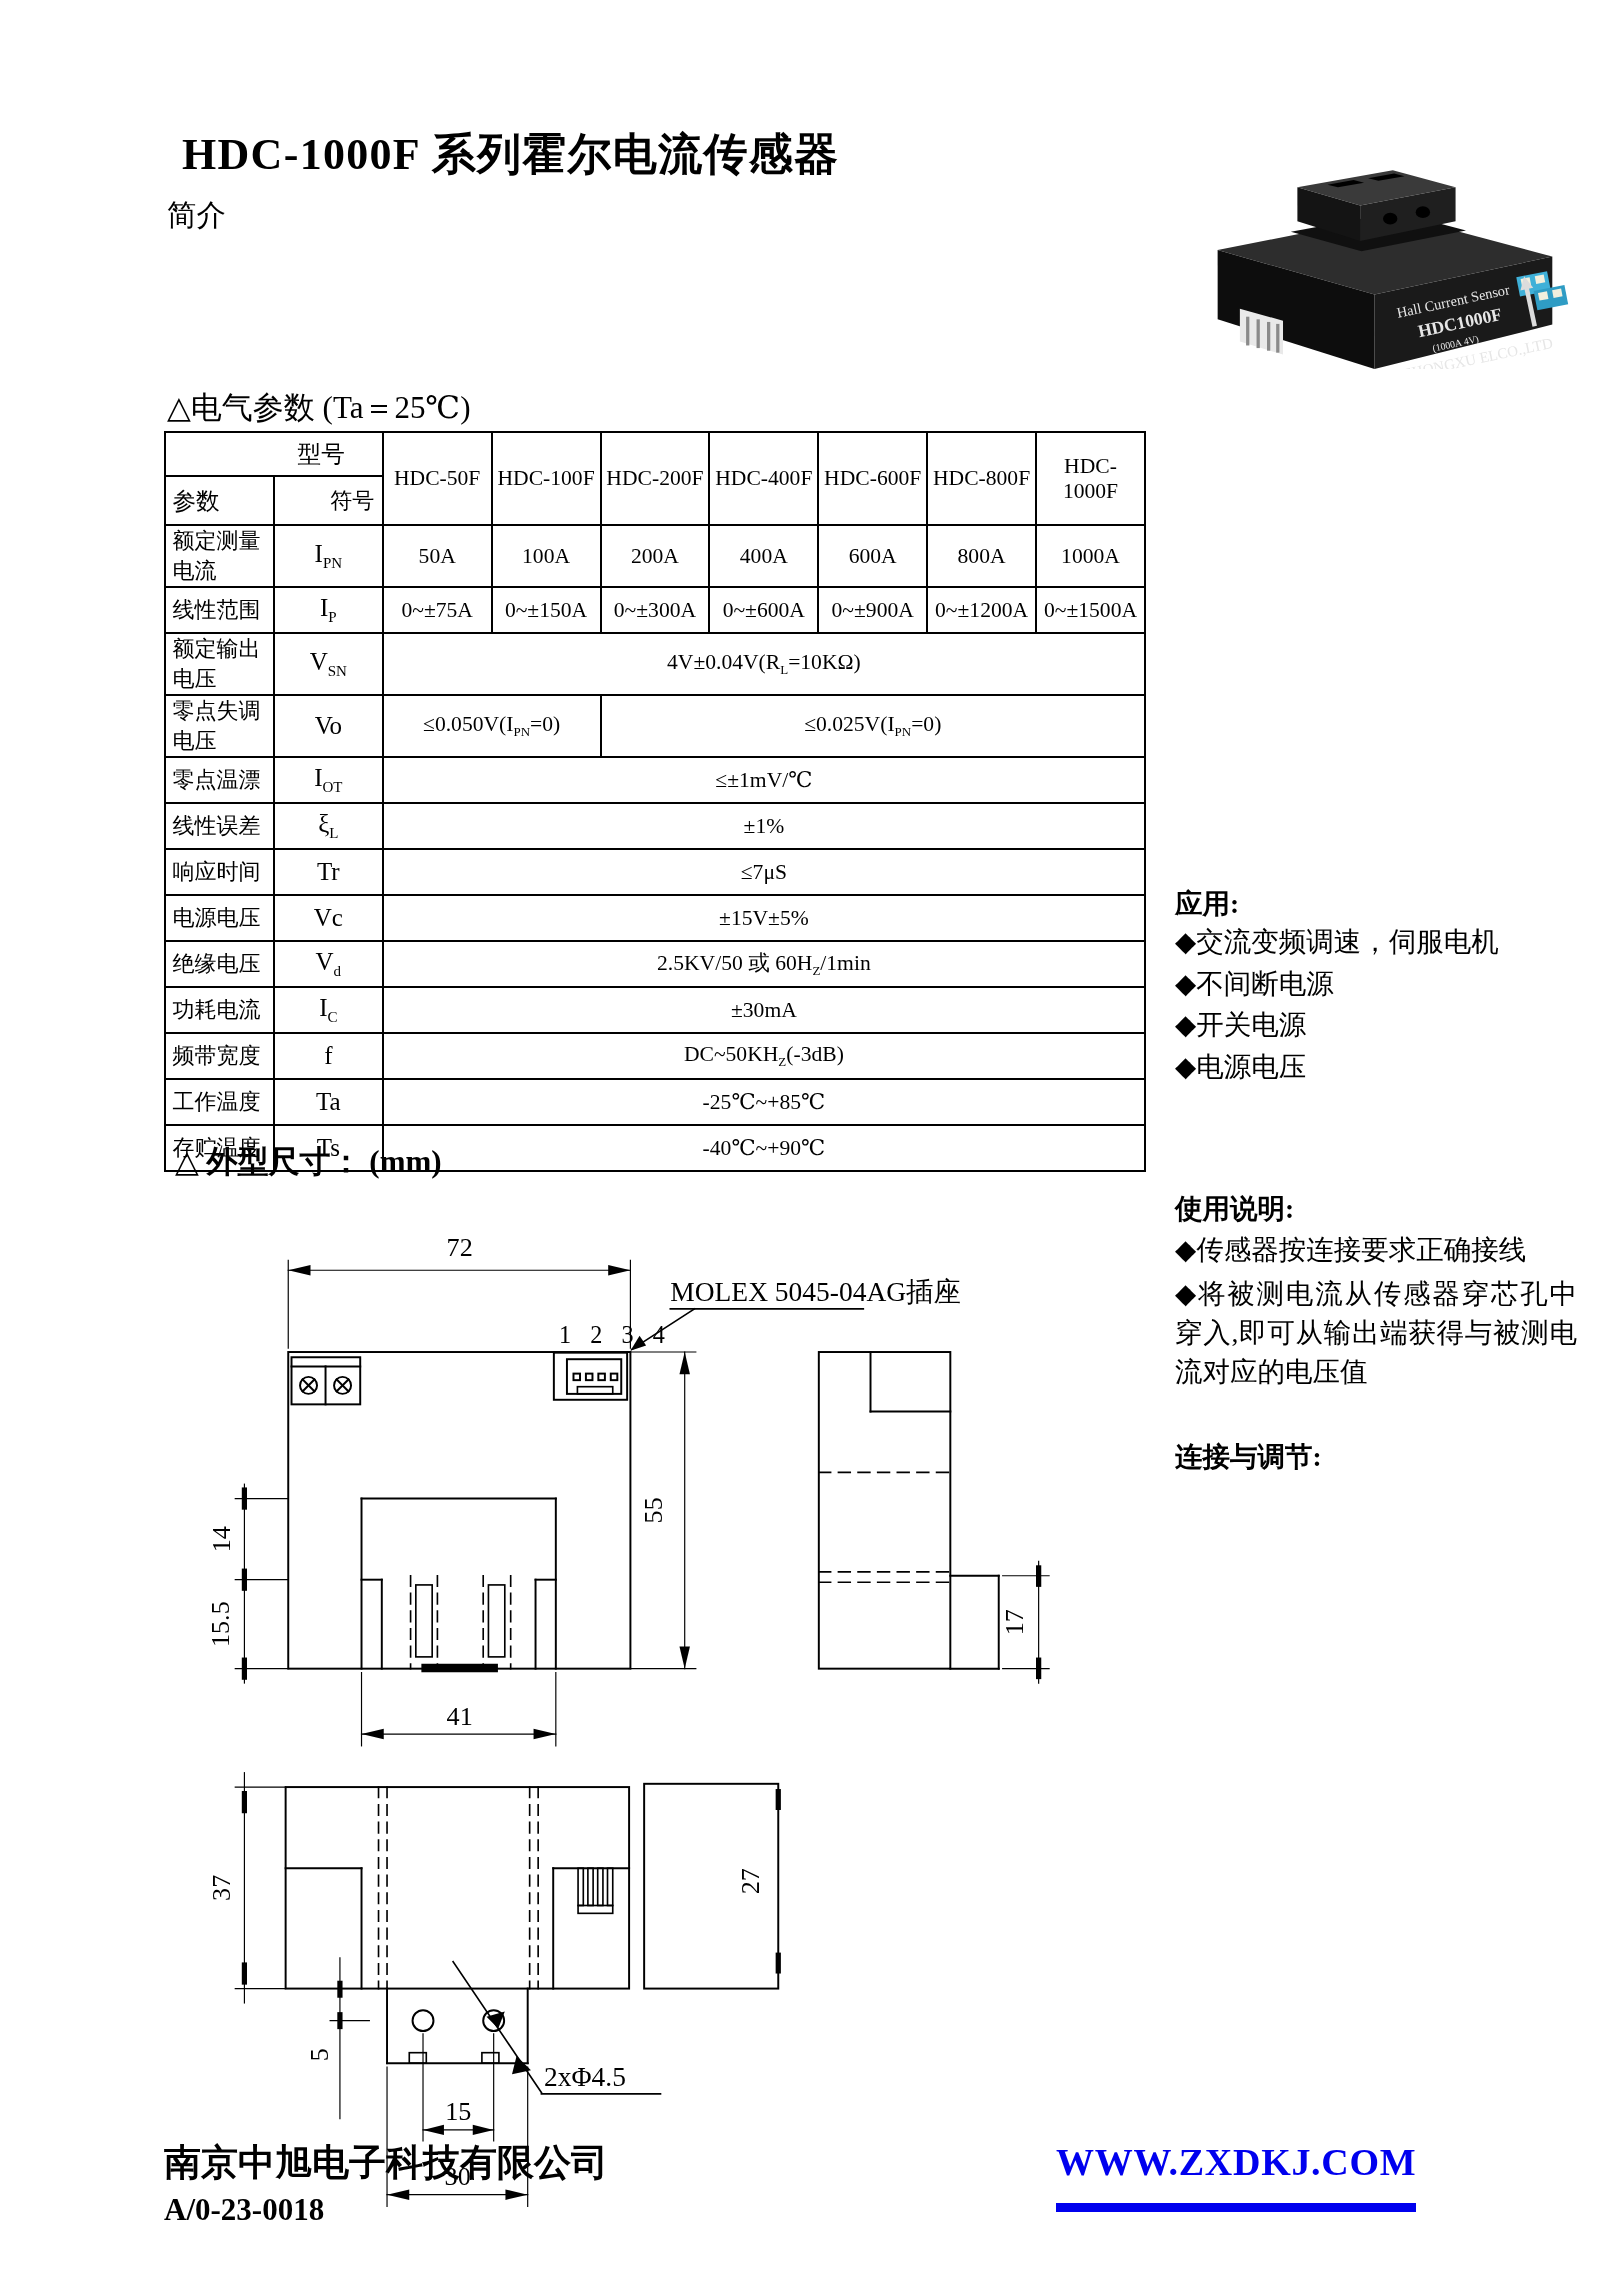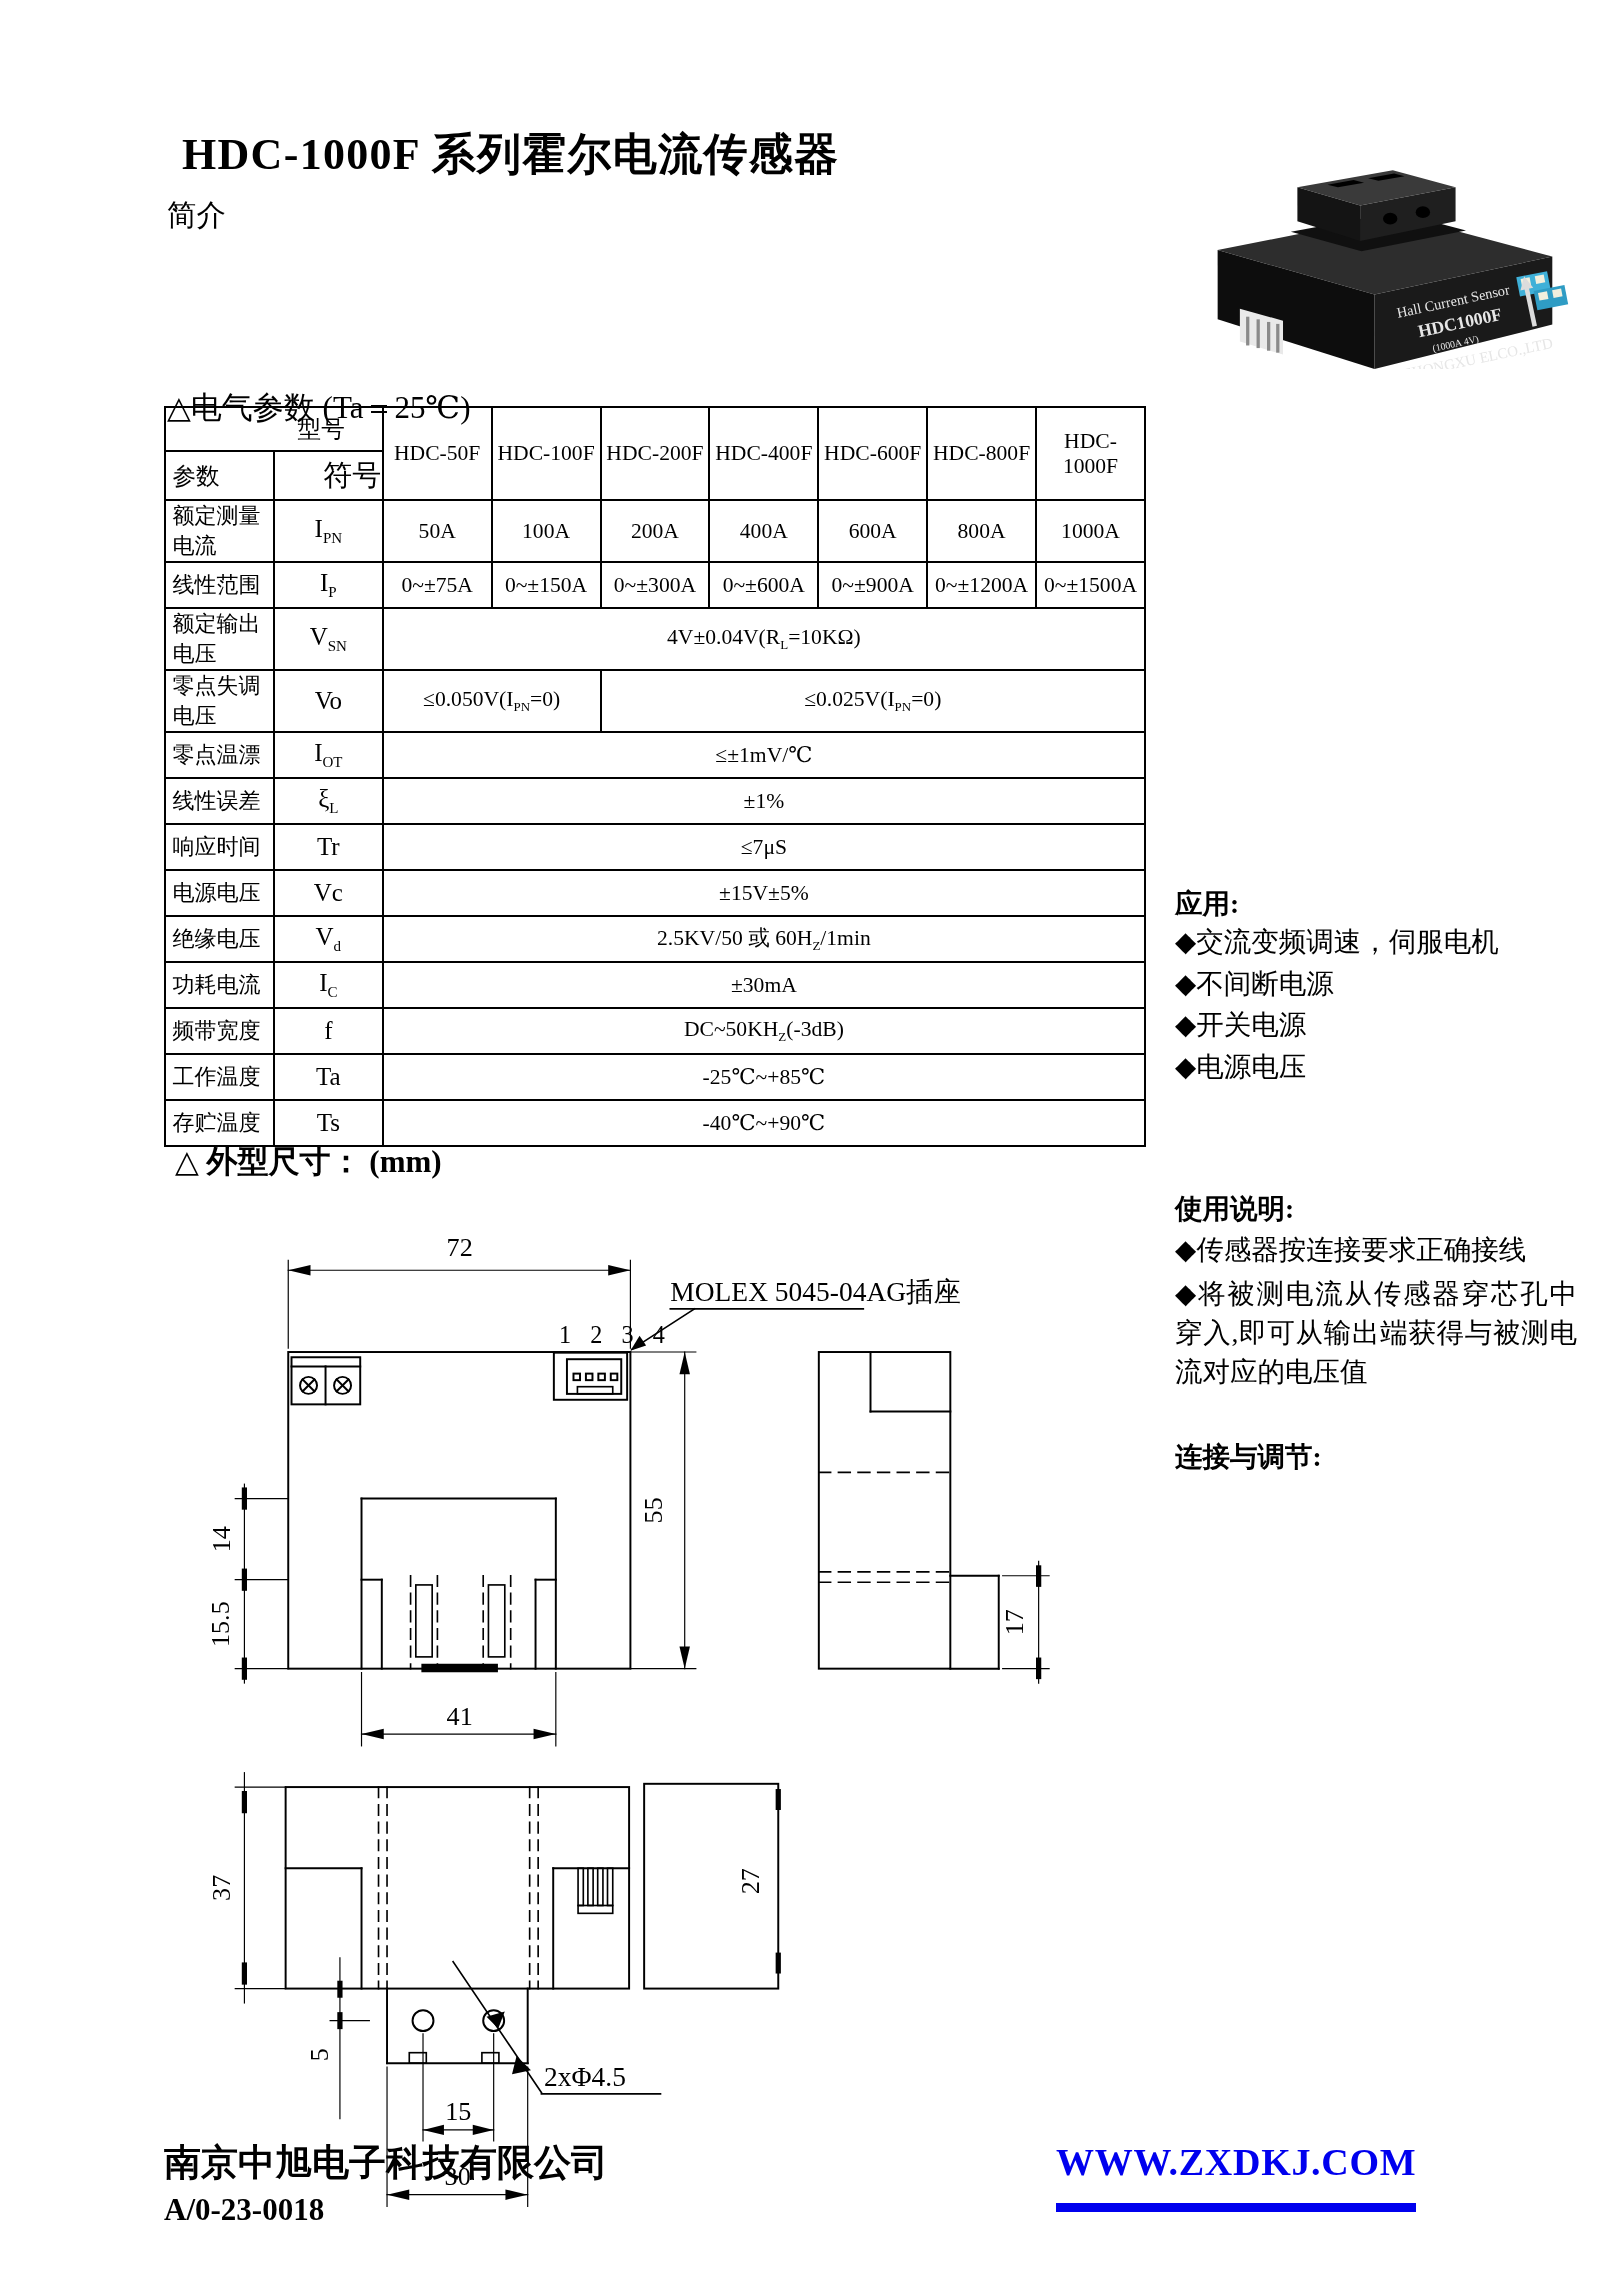--- a/index.html
+++ b/index.html
@@ -11,31 +11,31 @@
   
   .doc-title{left:182px; top:96px; font-size:44px; font-weight:bold; letter-spacing:1.3px;}
   
   .intro-heading{left:167px; top:196px; font-size:29.4px;}
   .intro-body{left:167px; top:241px; width:890px; font-size:28px; line-height:52px; text-align:justify; text-indent:56px;}
   
   .sec-heading{font-size:31px;}
   .params-heading{left:167px; top:387px;}
   .dims-heading{left:175px; top:1141px; font-weight:bold;}
   
-  .ptable-wrap{left:164px; top:406px;}
+  .ptable-wrap{left:164px; top:431px;}
   table.ptable{border-collapse:collapse; table-layout:fixed; width:982px; border:2.6px solid #000;}
   table.ptable td{border:2px solid #000; text-align:center; vertical-align:middle; font-size:21.6px; padding:0; overflow:hidden;}
   table.ptable td.param{text-align:left; padding-left:6.5px; font-size:22px; height:44px;}
   table.ptable td.sym{font-size:25px;}
   table.ptable td.model{font-size:21.6px;}
   table.ptable tr.h1 td{height:42px;}
   table.ptable tr.h2 td{height:47px;}
   table.ptable td.corner{text-align:right; padding-right:37px; font-size:23.6px;}
   table.ptable td.corner-param{text-align:left; padding-left:6.5px; font-size:23.6px;}
-  table.ptable td.corner-sym{font-size:29px;padding-left:48px;}
+  table.ptable td.corner-sym{font-size:22px;padding-left:48px;}
   table.ptable sub{font-size:0.6em;}
   
   .rcol{width:402px; font-size:27.5px; line-height:33px;}
   .rcol .rhead{font-weight:bold; margin:0 0 5.2px 0;}
   .rcol ul{list-style:none; margin:0; padding:0;}
   .rcol li{margin:0 0 8.5px 0; text-align:justify;}
   .rcol.features{left:1175px; top:411px;}
   .rcol.apps{left:1175px; top:887px;}
   .rcol.usage{left:1175px; top:1192px;}
   .rcol.usage li{line-height:39px; margin-bottom:5.2px;}

